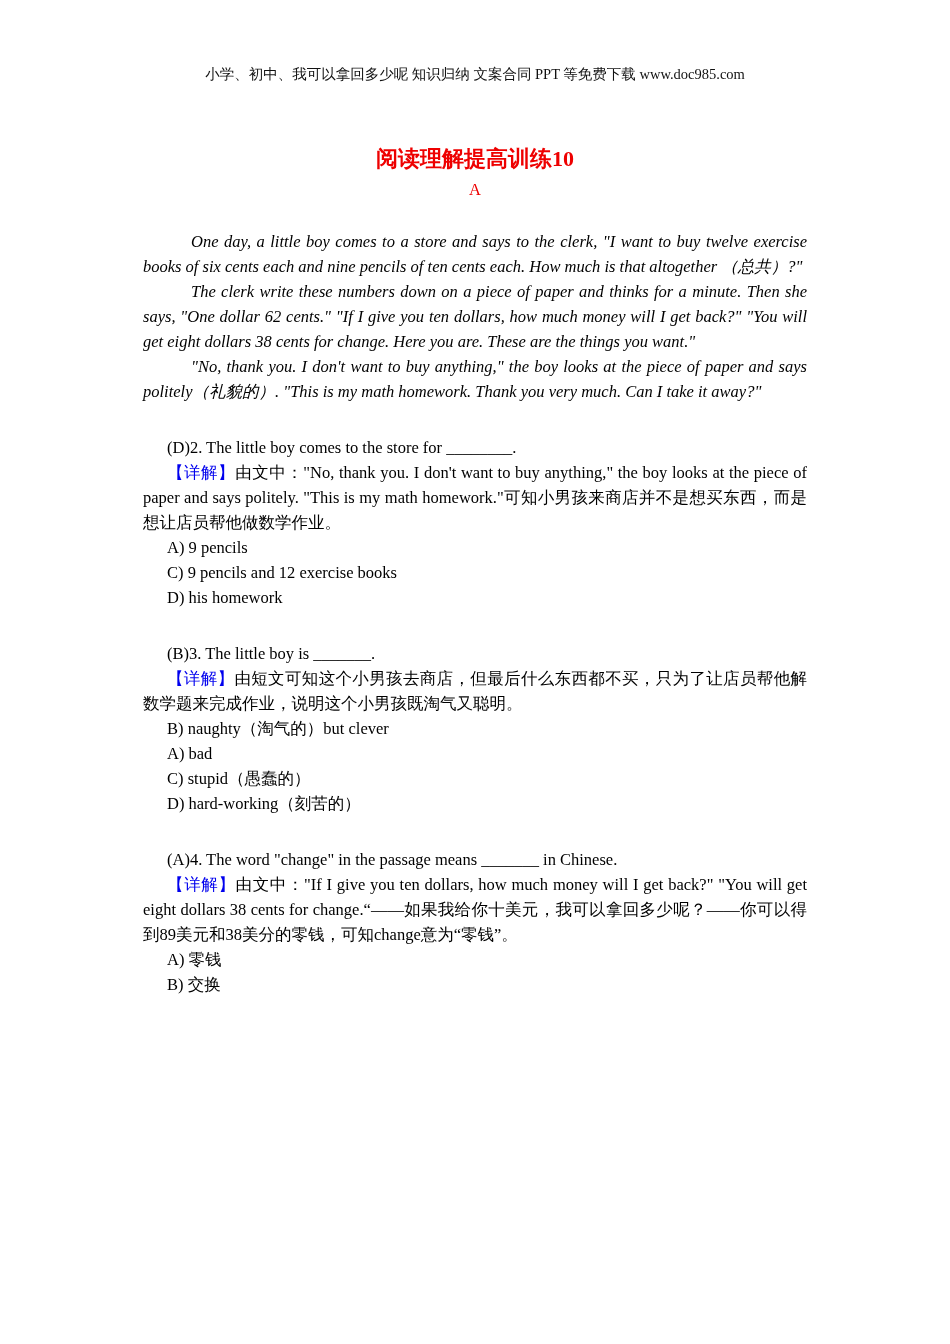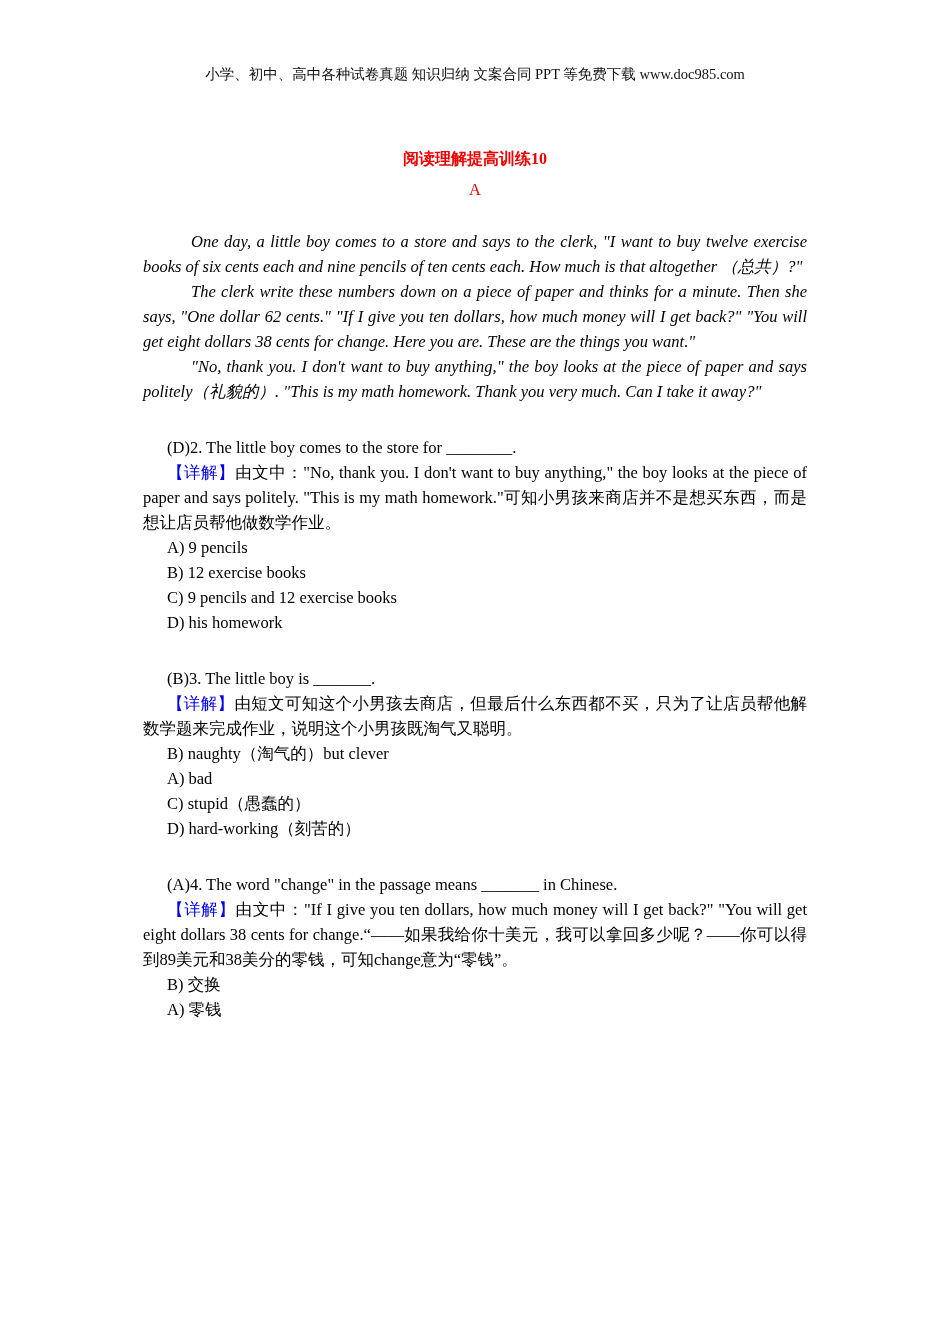--- a/index.html
+++ b/index.html
@@ -27,21 +27,21 @@
     font-size: 14.5px;
     line-height: 25px;
     white-space: nowrap;
     color: #111111;
   }
   .doc-title {
     margin-top: 60px;
     text-align: center;
     color: #ee0000;
     font-weight: bold;
-    font-size: 16px;
+    font-size: 22px;
     line-height: 24px;
   }
   .section-label {
     margin-top: 6px;
     text-align: center;
     color: #ee0000;
     font-size: 16.5px;
     line-height: 25px;
   }
   .passage {
@@ -72,51 +72,50 @@
   }
   .opt {
     padding-left: 24px;
   }
 </style>
 </head>
 <body>
 
 <div class="page">
 
-  <div class="doc-header">小学、初中、高中各种试卷真题 知识归纳 文案合同 PPT 等免费下载  www.doc985.com</div>
+  <div class="doc-header">小学、初中、我可以拿回多少呢 知识归纳 文案合同 PPT 等免费下载  www.doc985.com</div>
 
   <div class="doc-title">阅读理解提高训练10</div>
 
   <div class="section-label">A</div>
 
   <div class="passage">
     <p>One day, a little boy comes to a store and says to the clerk, "I want to buy twelve exercise books of six cents each and nine pencils of ten cents each. How much is that altogether （总共）?"</p>
     <p>The clerk write these numbers down on a piece of paper and thinks for a minute. Then she says, "One dollar 62 cents." "If I give you ten dollars, how much money will I get back?" "You will get eight dollars 38 cents for change. Here you are. These are the things you want."</p>
     <p>"No, thank you. I don't want to buy anything," the boy looks at the piece of paper and says politely（礼貌的）. "This is my math homework. Thank you very much. Can I take it away?"</p>
   </div>
 
 
   <div class="qblock">
     <div class="qline">(D)2. The little boy comes to the store for ________.</div>
     <p class="detail"><span class="dlabel">【详解】</span><span>由文中："No, thank you. I don't want to buy anything," the boy looks at the piece of paper and says politely. "This is my math homework."可知小男孩来商店并不是想买东西，而是想让店员帮他做数学作业。</span></p>
     <div class="opt">A) 9 pencils</div>
-    <div class="opt">B) 12 exercise books</div>
     <div class="opt">C) 9 pencils and 12 exercise books</div>
     <div class="opt">D) his homework</div>
   </div>
 
   <div class="qblock">
     <div class="qline">(B)3. The little boy is _______.</div>
     <p class="detail"><span class="dlabel">【详解】</span><span>由短文可知这个小男孩去商店，但最后什么东西都不买，只为了让店员帮他解数学题来完成作业，说明这个小男孩既淘气又聪明。</span></p>
     <div class="opt">B) naughty（淘气的）but clever</div>
     <div class="opt">A) bad</div>
     <div class="opt">C) stupid（愚蠢的）</div>
     <div class="opt">D) hard-working（刻苦的）</div>
   </div>
 
   <div class="qblock">
     <div class="qline">(A)4. The word "change" in the passage means _______ in Chinese.</div>
     <p class="detail"><span class="dlabel">【详解】</span><span>由文中："If I give you ten dollars, how much money will I get back?" "You will get eight dollars 38 cents for change.“——如果我给你十美元，我可以拿回多少呢？——你可以得到89美元和38美分的零钱，可知change意为“零钱”。</span></p>
+    <div class="opt">A) 零钱</div>
     <div class="opt">B) 交换</div>
-    <div class="opt">A) 零钱</div>
   </div>
 
 </div>
 
 </body></html>

